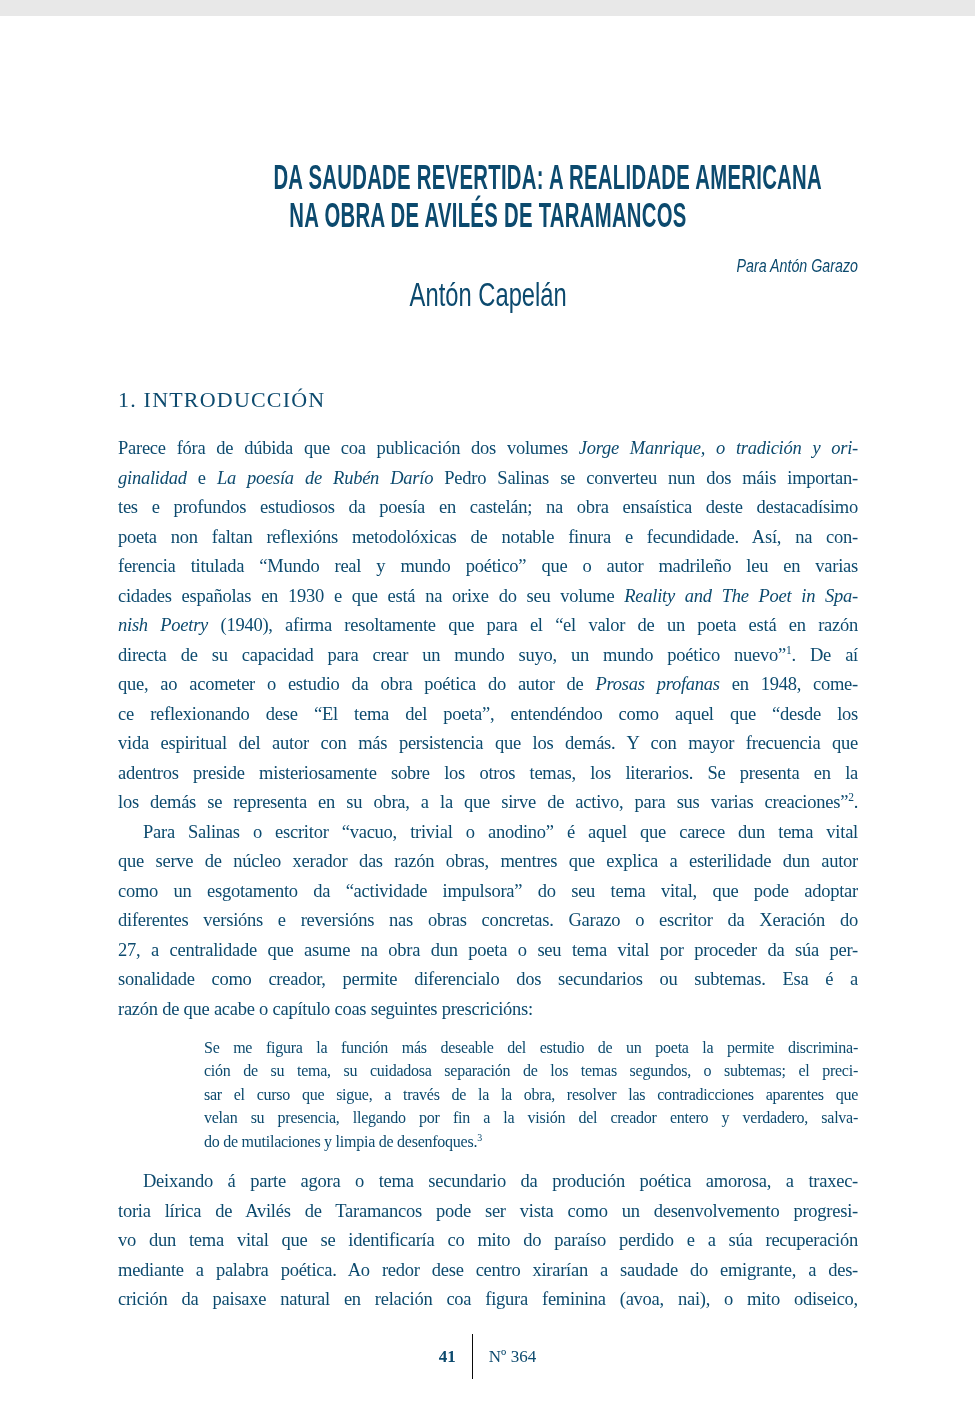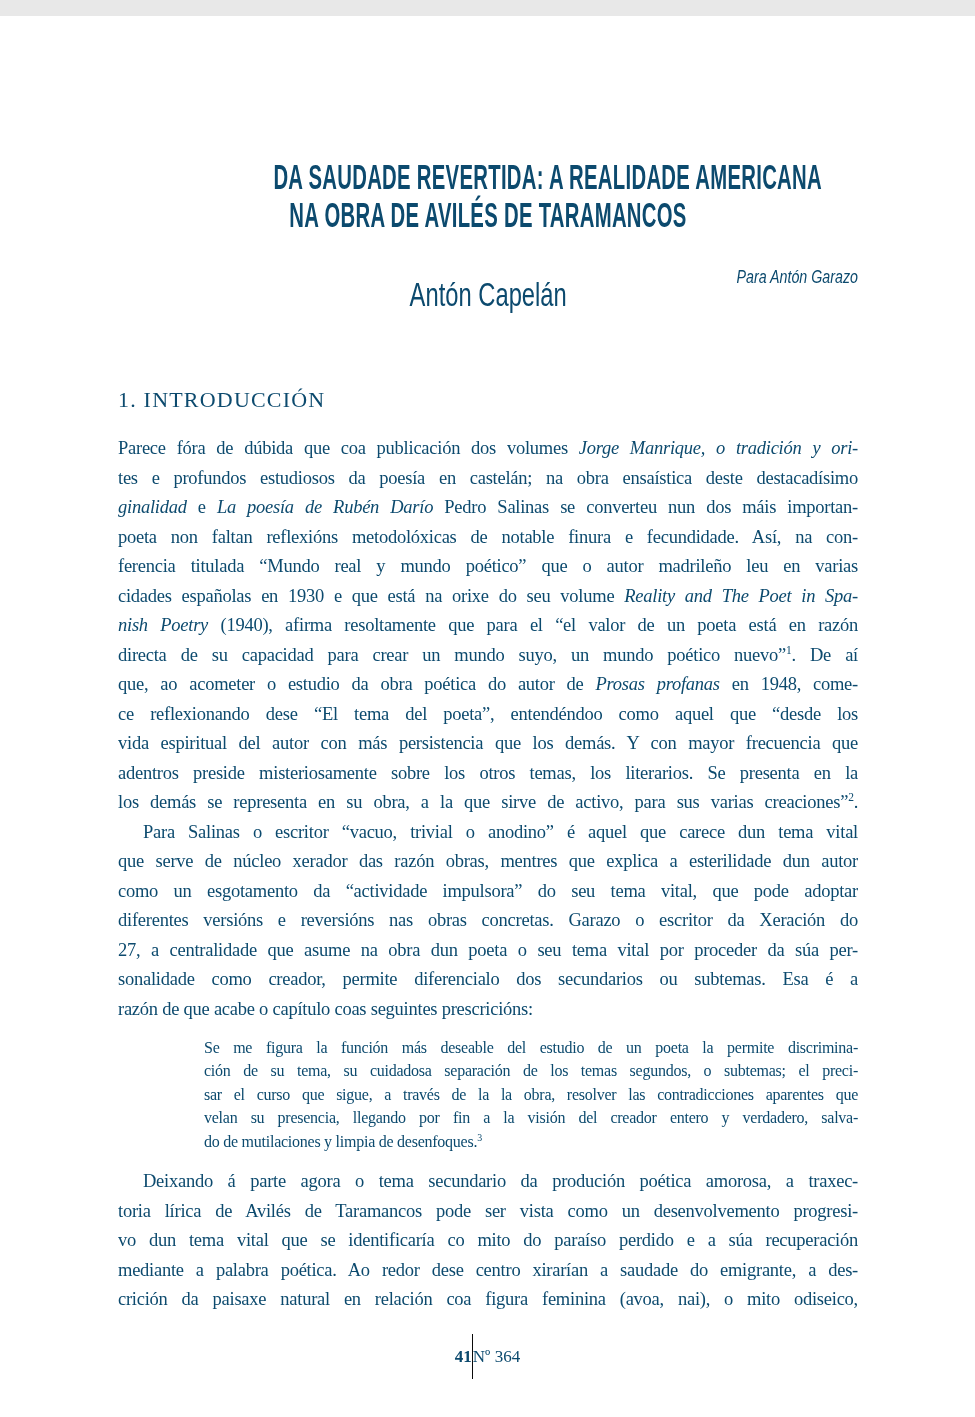--- a/index.html
+++ b/index.html
@@ -19,21 +19,21 @@
     font-family:"Liberation Sans", sans-serif;
     font-weight:bold;
     font-size:35px;
     line-height:38px;
     white-space:nowrap;
     transform:scaleX(0.58);
     transform-origin:50% 50%;
     letter-spacing:0.5px;
   }
   
-  .dedication { position:absolute; left:118px; width:740px; top:249px; text-align:right; }
+  .dedication { position:absolute; left:118px; width:740px; top:238px; text-align:right; }
   .dedication .squeeze {
     display:inline-block;
     font-family:"Liberation Sans", sans-serif;
     font-style:italic;
     font-size:19px;
     line-height:24px;
     white-space:nowrap;
     transform:scaleX(0.75);
     transform-origin:100% 50%;
   }
@@ -75,21 +75,21 @@
     line-height:23.4px;
     padding-left:86px;
     margin-top:12px;
     margin-bottom:14px;
   }
   sup { font-size:0.62em; vertical-align:super; line-height:0; }
   
   .page-footer {
     position:absolute; left:0; top:1318px; width:975px;
     display:flex; justify-content:center; align-items:center;
-    gap:0;
+    gap:16px;
     font-size:17px;
   }
   .page-number { font-weight:bold; }
   .footer-divider { width:1px; height:45px; background:#0a0a0a; }
 </style>
 </head>
 <body>
 
 <div class="sheet">
 
@@ -104,22 +104,22 @@
 
   <div class="author">
     <span class="squeeze">Antón Capelán</span>
   </div>
 
   <h2 class="section-heading">1. INTRODUCCIÓN</h2>
 
   <main class="article-body">
       <div class="para body">
         <div class="line">Parece fóra de dúbida que coa publicación dos volumes <i>Jorge Manrique, o tradición y ori-</i></div>
+        <div class="line"><i>ginalidad</i> e <i>La poesía de Rubén Darío</i> Pedro Salinas se converteu nun dos máis importan-</div>
         <div class="line">tes e profundos estudiosos da poesía en castelán; na obra ensaística deste destacadísimo</div>
-        <div class="line"><i>ginalidad</i> e <i>La poesía de Rubén Darío</i> Pedro Salinas se converteu nun dos máis importan-</div>
         <div class="line">poeta non faltan reflexións metodolóxicas de notable finura e fecundidade. Así, na con-</div>
         <div class="line">ferencia titulada “Mundo real y mundo poético” que o autor madrileño leu en varias</div>
         <div class="line">cidades españolas en 1930 e que está na orixe do seu volume <i>Reality and The Poet in Spa-</i></div>
         <div class="line"><i>nish Poetry</i> (1940), afirma resoltamente que para el “el valor de un poeta está en razón</div>
         <div class="line">directa de su capacidad para crear un mundo suyo, un mundo poético nuevo”<sup>1</sup>. De aí</div>
         <div class="line">que, ao acometer o estudio da obra poética do autor de <i>Prosas profanas</i> en 1948, come-</div>
         <div class="line">ce reflexionando dese “El tema del poeta”, entendéndoo como aquel que “desde los</div>
         <div class="line">vida espiritual del autor con más persistencia que los demás. Y con mayor frecuencia que</div>
         <div class="line">adentros preside misteriosamente sobre los otros temas, los literarios. Se presenta en la</div>
         <div class="line">los demás se representa en su obra, a la que sirve de activo, para sus varias creaciones”<sup>2</sup>.</div>

